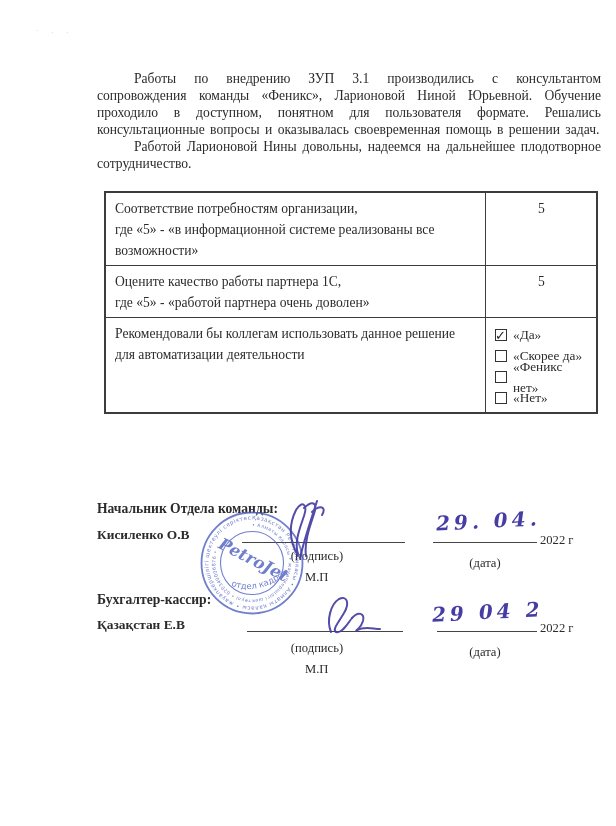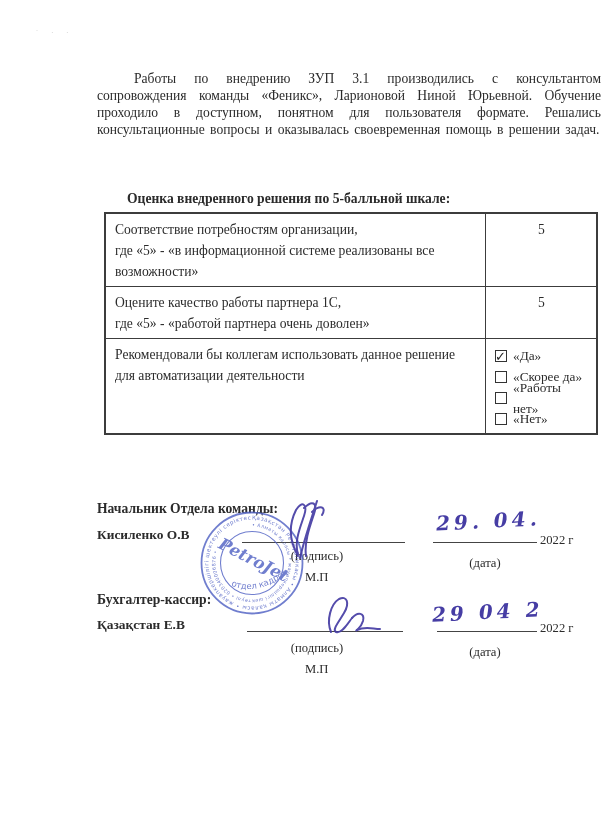--- a/index.html
+++ b/index.html
@@ -57,24 +57,24 @@
   .noise{position:absolute;left:36px;top:28px;color:#bbb;font-size:6px;letter-spacing:6px;}
 </style>
 </head>
 <body>
 
 <div class="page">
   <div class="noise">·&nbsp;.&nbsp;.</div>
 
   <div class="content">
     <p>Работы по внедрению ЗУП 3.1 производились с консультантом сопровождения команды «Феникс», Ларионовой Ниной Юрьевной. Обучение проходило в доступном, понятном для пользователя формате. Решались консультационные вопросы и оказывалась своевременная помощь в решении задач.</p>
+    <p>Работой Ларионовой Нины довольны, надеемся на дальнейшее плодотворное сотрудничество.</p>
   </div>
 
   <div class="table-section">
-    <div class="table-title">Оценка внедренного решения по 5-балльной шкале:</div>
     <table class="rating">
       <tbody>
           <tr class="r1">
         <td class="crit">
           <span style="display:block">Соответствие потребностям организации,</span>
           <span style="display:block">где «5» - «в информационной системе реализованы все возможности»</span>
         </td>
         <td class="score">5</td>
       </tr>
       <tr class="r3">
@@ -96,21 +96,21 @@
           <div class="opt">
             <span class="cbx">
                   <span class="mark"></span>
                 </span>
             <span>«Скорее да»</span>
           </div>
           <div class="opt">
             <span class="cbx">
                   <span class="mark"></span>
                 </span>
-            <span>«Работы нет»</span>
+            <span>«Феникс нет»</span>
           </div>
           <div class="opt">
             <span class="cbx">
                   <span class="mark"></span>
                 </span>
             <span>«Нет»</span>
           </div>
         </td>
       </tr>
     </tbody>

